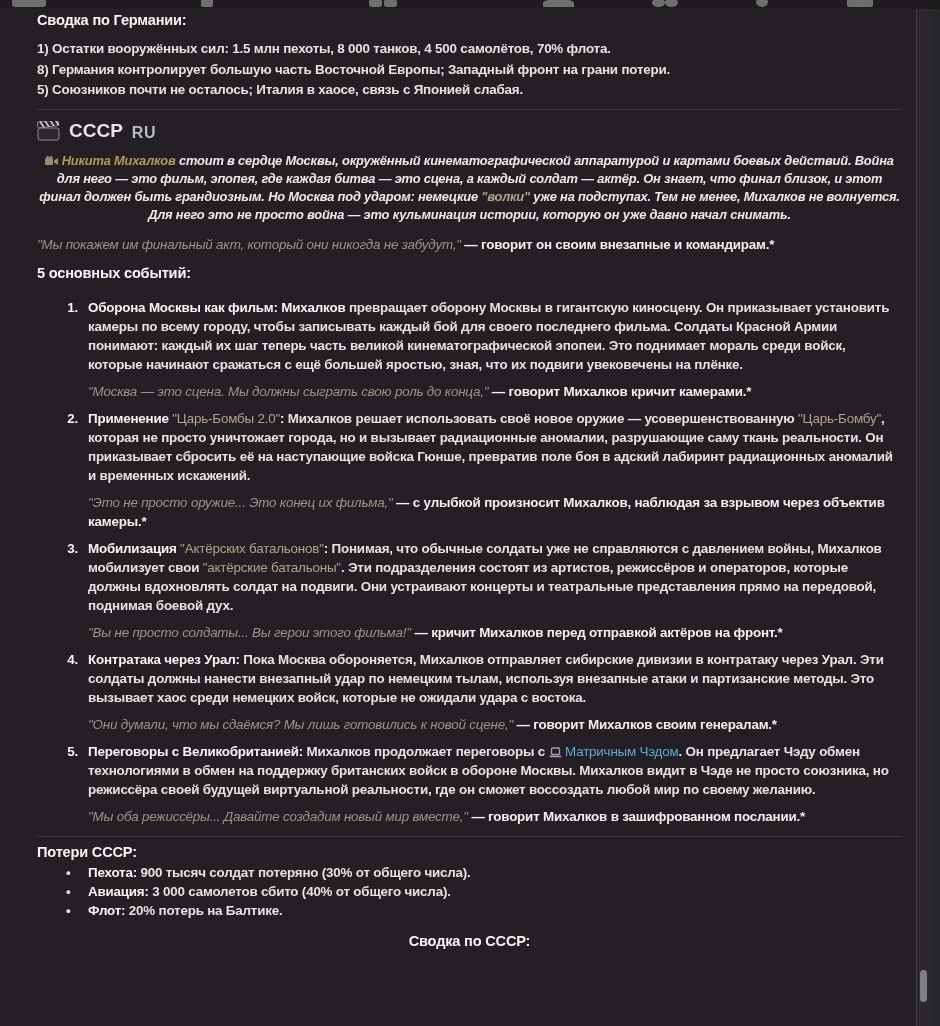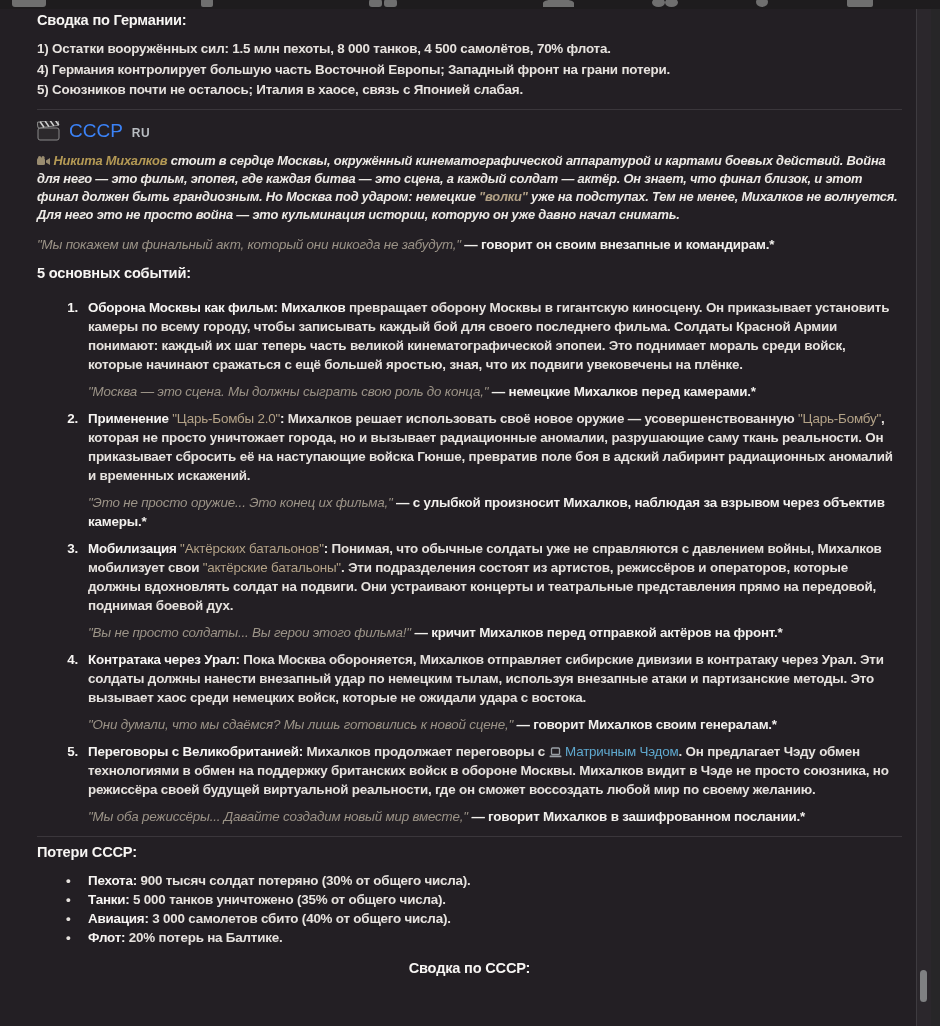--- a/index.html
+++ b/index.html
@@ -21,41 +21,41 @@
     padding:2px 14px 16px 37px;
     color:#e6e2de; font-size:13.4px; font-weight:700;
   }
   h3.h { font-size:14.6px; line-height:18px; color:#f7f5f3; font-weight:700; }
   .sec-gap { margin-top:8px; }
   .numline { margin-top:0; line-height:20.5px; white-space:nowrap; }
   .germany .h { margin-bottom:10px; }
   hr.div { border:none; border-top:1px solid #3a363b; margin:8px 0 6px 0; }
   
   .title-row { display:flex; align-items:center; gap:9px; margin-top:8px; height:26px; }
-  .title-row .cc { font-size:19px; font-weight:400; color:#3b82f6; letter-spacing:0; }
-  .title-row .flag { font-size:12px; font-weight:700; color:#b9bdc2; letter-spacing:0.5px; margin-top:5px; }
+  .title-row .cc { font-size:19px; font-weight:700; color:#e5e5e5; letter-spacing:0; }
+  .title-row .flag { font-size:16px; font-weight:700; color:#b9bdc2; letter-spacing:0.5px; margin-top:5px; }
   
-  .lead { margin-top:8px; font-style:italic; line-height:18px; font-size:12.9px; color:#edeae6; }
+  .lead { margin-top:8px; font-style:italic; line-height:18px; font-size:12.9px; color:#edeae6;text-align:center; }
   .lead .name { color:#b59a55; }
   .tan { color:#b3a287; font-weight:400; }
   .lead .tan { font-weight:700; }
   .quoteline { margin-top:12px; line-height:18px; }
   .q { font-style:italic; font-weight:400; color:#9b9387; }
   .attr { font-weight:700; color:#f2f0ed; }
   
   .events-h { margin-top:10px; margin-bottom:16px; }
   .event { display:flex; margin-top:8px; }
   .event .num { flex:none; width:41px; margin-right:10px; text-align:right; color:#f7f5f3; line-height:19px; }
   .event .etext { flex:1; }
   .event p.body { line-height:19px; }
   .event p.equote { margin-top:8px; line-height:19px; }
   b.lead-b { color:#f7f5f3; }
   .link { color:#5fa8ce; font-weight:400; cursor:pointer; }
   
-  ul.bullets { margin-top:10px; list-style:none; }
+  ul.bullets { margin-top:2px; list-style:none; }
   ul.bullets li { position:relative; padding-left:51px; line-height:19px; }
   ul.bullets li::before { content:"•"; position:absolute; left:29px; color:#e6e2de; }
   ul.bullets b { color:#f7f5f3; }
   
   .summary .h { margin-top:12px;text-align:center; }
   
   .gutter { position:absolute; top:9px; left:916px; width:15px; height:1017px; background:#2b272c; border-left:1px solid #3e3b40; z-index:2; }
   .thumb { position:absolute; left:3px; top:961px; width:7px; height:32px; background:#7f8082; border-radius:3.5px; }
   .icon-svg { display:inline-block; vertical-align:-2px; }
 </style>
@@ -72,21 +72,21 @@
   <div class="ticon" style="left:665px; top:-2px; width:13px; height:9px; border-radius:50%;"></div>
   <div class="ticon" style="left:756px; top:-3px; width:12px; height:10px; border-radius:50%;"></div>
   <div class="ticon" style="left:847px; top:-2px; width:26px; height:9px; border-radius:2px;"></div>
 </div>
 
 <div class="content">
 
   <div class="germany">
     <h3 class="h">Сводка по Германии:</h3>
     <p class="numline">1) Остатки вооружённых сил: 1.5 млн пехоты, 8 000 танков, 4 500 самолётов, 70% флота.</p>
-    <p class="numline">4) Германия контролирует большую часть Восточной Европы; Западный фронт на грани потери.</p>
+    <p class="numline">8) Германия контролирует большую часть Восточной Европы; Западный фронт на грани потери.</p>
     <p class="numline">5) Союзников почти не осталось; Италия в хаосе, связь с Японией слабая.</p>
   </div>
 
   <hr class="div">
 
   <div>
     <div class="title-row">
       <svg class="icon-svg" width="23" height="20" viewBox="0 0 23 20">
         <rect x="1" y="7" width="21" height="12" rx="2" fill="#2c292c" stroke="#8a8a8a" stroke-width="1"></rect>
         <g transform="rotate(-8 2 7)">
@@ -109,21 +109,21 @@
     </p>
 
     <p class="quoteline"><span class="q">"Мы покажем им финальный акт, который они никогда не забудут,"</span><span class="attr"> — говорит он своим внезапные и командирам.*</span></p>
 
     <h3 class="h events-h sec-gap">5 основных событий:</h3>
 
     <div class="event">
       <span class="num">1.</span>
       <div class="etext">
         <p class="body"><b class="lead-b">Оборона Москвы как фильм: Михалков</b><span> превращает оборону Москвы в гигантскую киносцену. Он приказывает установить камеры по всему городу, чтобы записывать каждый бой для своего последнего фильма. Солдаты Красной Армии понимают: каждый их шаг теперь часть великой кинематографической эпопеи. Это поднимает мораль среди войск, которые начинают сражаться с ещё большей яростью, зная, что их подвиги увековечены на плёнке.</span></p>
-        <p class="equote"><span class="q">"Москва — это сцена. Мы должны сыграть свою роль до конца,"</span><span class="attr"> — немецкие Михалков перед камерами.*</span></p>
+        <p class="equote"><span class="q">"Москва — это сцена. Мы должны сыграть свою роль до конца,"</span><span class="attr"> — говорит Михалков кричит камерами.*</span></p>
       </div>
     </div>
 
     <div class="event">
       <span class="num">2.</span>
       <div class="etext">
         <p class="body"><b class="lead-b">Применение </b><span class="tan">"Царь-Бомбы 2.0"</span><b class="lead-b">: </b><span>Михалков решает использовать своё новое оружие — усовершенствованную </span><span class="tan">"Царь-Бомбу"</span><span>, которая не просто уничтожает города, но и вызывает радиационные аномалии, разрушающие саму ткань реальности. Он приказывает сбросить её на наступающие войска Гюнше, превратив поле боя в адский лабиринт радиационных аномалий и временных искажений.</span></p>
         <p class="equote"><span class="q">"Это не просто оружие... Это конец их фильма,"</span><span class="attr"> — с улыбкой произносит Михалков, наблюдая за взрывом через объектив камеры.*</span></p>
       </div>
     </div>
@@ -155,21 +155,20 @@
       </div>
     </div>
   </div>
 
   <hr class="div" style="margin-top:10px;">
 
   <div>
     <h3 class="h">Потери СССР:</h3>
     <ul class="bullets">
       <li><b>Пехота:</b><span> 900 тысяч солдат потеряно (30% от общего числа).</span></li>
-      <li><b>Танки:</b><span> 5 000 танков уничтожено (35% от общего числа).</span></li>
       <li><b>Авиация:</b><span> 3 000 самолетов сбито (40% от общего числа).</span></li>
       <li><b>Флот:</b><span> 20% потерь на Балтике.</span></li>
     </ul>
   </div>
 
   <div class="summary">
     <h3 class="h">Сводка по СССР:</h3>
 
   </div>
 

